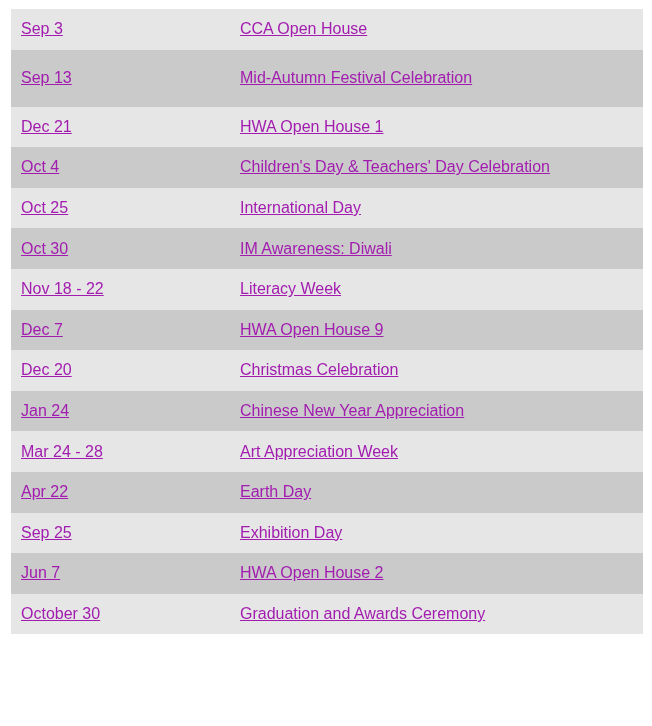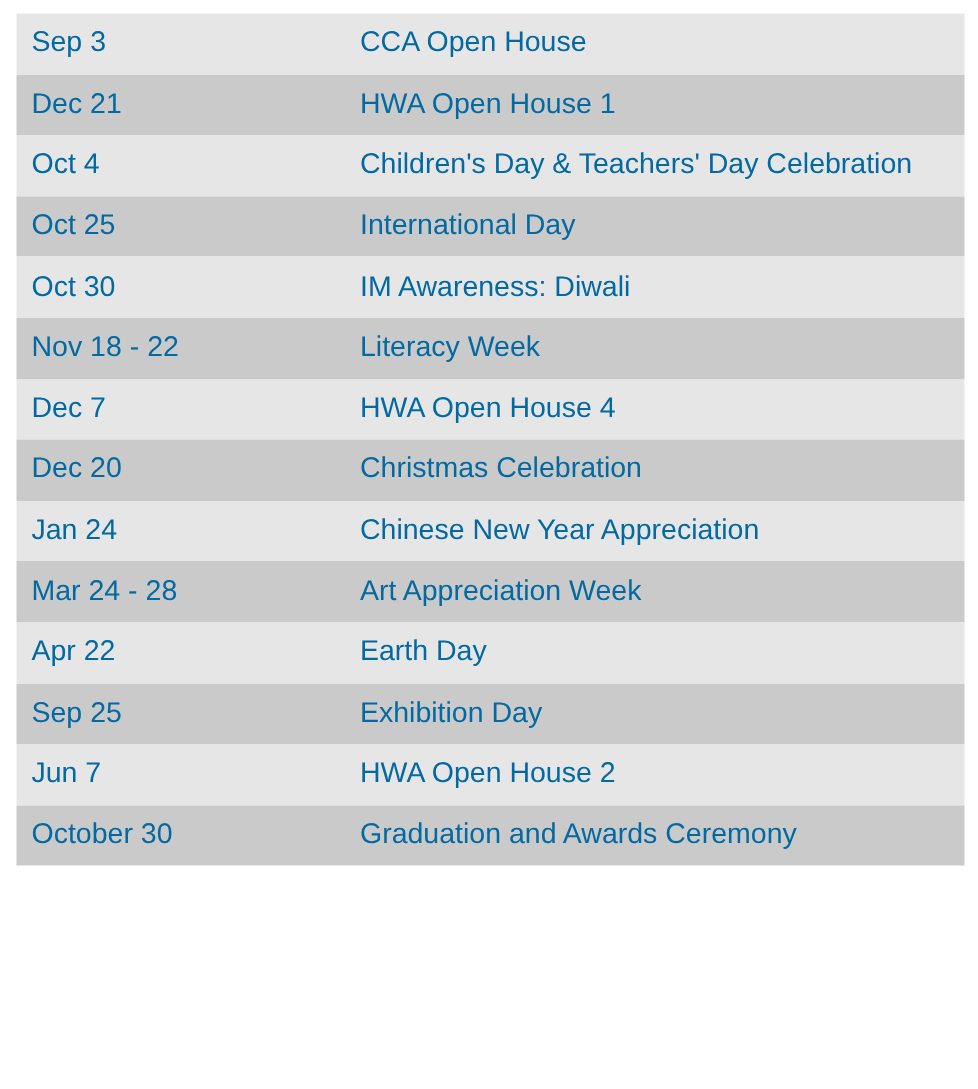--- a/index.html
+++ b/index.html
@@ -1,38 +1,42 @@
 <!DOCTYPE html>
 <html><head>
 <meta charset="utf-8">
 <style>
   html, body { margin: 0; padding: 0; background: #ffffff; }
   body { width: 652px; height: 726px; position: relative; overflow: hidden;
          font-family: "Liberation Sans", sans-serif; }
   .events-table { position: absolute; left: 11px; top: 9px; width: 632px;
                   border-collapse: collapse; table-layout: fixed; }
-  .events-table td { color: #0369a1; font-size: 19px; padding: 0 0 0 10px;
-                     height: 40.6px; vertical-align: middle; white-space: nowrap; }
+  .events-table td { color: #a21caf; font-size: 16px; padding: 0 0 0 10px;
+                     height: 40.6px; vertical-align: middle; white-space: nowrap; text-decoration: underline; }
   .events-table tr:nth-child(odd) td { background: #e6e6e6; }
   .events-table tr:nth-child(even) td { background: #cacaca; }
   .events-table tr.tall td { height: 57px; }
   .col-date { width: 219px; }
 </style>
 </head>
 <body>
 
 <table class="events-table">
   <colgroup>
       <col class="col-date">
       <col>
     </colgroup>
   <tbody id="rows">
       <tr>
         <td>Sep 3</td>
         <td>CCA Open House</td>
+      </tr>
+      <tr class="tall">
+        <td>Sep 13</td>
+        <td>Mid-Autumn Festival Celebration</td>
       </tr>
       <tr>
         <td>Dec 21</td>
         <td>HWA Open House 1</td>
       </tr>
       <tr>
         <td>Oct 4</td>
         <td>Children's Day &amp; Teachers' Day Celebration</td>
       </tr>
       <tr>
@@ -42,21 +46,21 @@
       <tr>
         <td>Oct 30</td>
         <td>IM Awareness: Diwali</td>
       </tr>
       <tr>
         <td>Nov 18 - 22</td>
         <td>Literacy Week</td>
       </tr>
       <tr>
         <td>Dec 7</td>
-        <td>HWA Open House 4</td>
+        <td>HWA Open House 9</td>
       </tr>
       <tr>
         <td>Dec 20</td>
         <td>Christmas Celebration</td>
       </tr>
       <tr>
         <td>Jan 24</td>
         <td>Chinese New Year Appreciation</td>
       </tr>
       <tr>

